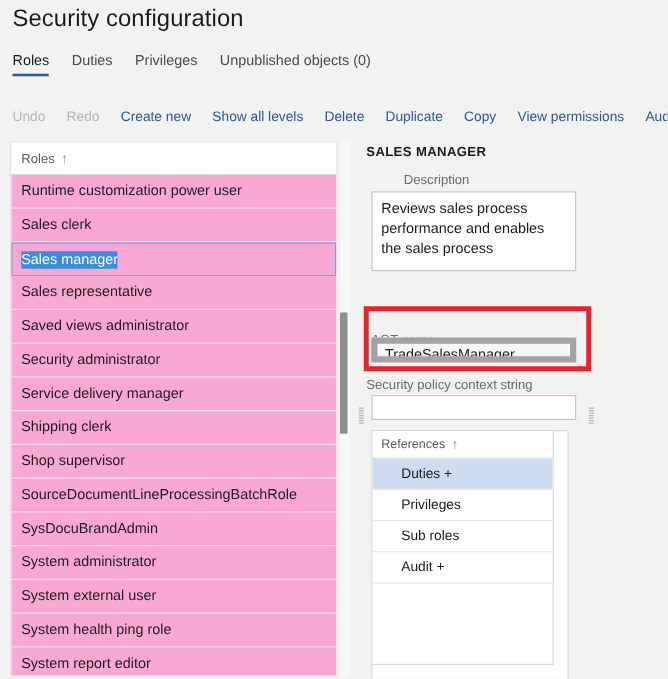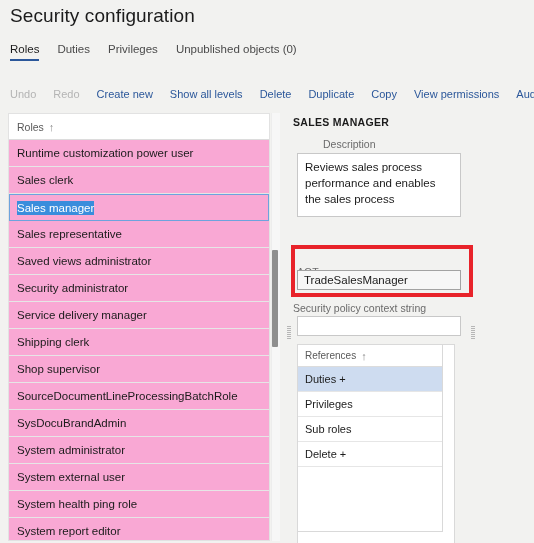--- a/index.html
+++ b/index.html
@@ -212,21 +212,21 @@
     top: 143px;
     margin-top: 10px;
   }
   .aot-box {
     position: absolute;
     left: 9px;
     top: 157px;
     width: 164px;
     height: 20px;
     background: #f7f7f7;
-    border: 1px solid #a3a3a3;
+    border: 5px solid #a3a3a3;
     box-sizing: border-box;
     padding: 3px 6px;
     font-size: 11.5px;
     color: #1b1b1b;
     overflow: hidden;
   }
 
   .lbl-policy {
     position: absolute;
     left: 5px;
@@ -268,21 +268,21 @@
     color: #595959;
     font-size: 10px;
     background: #ffffff;
   }
   .ref-row {
     height: 25px;
     box-sizing: border-box;
     border-bottom: 1px solid #e6e6e6;
     display: flex;
     align-items: center;
-    padding-left: 7px;
+    padding-left: 23px;
     font-size: 11px;
     color: #1b1b1b;
     background: #ffffff;
     cursor: pointer;
     white-space: nowrap;
     text-align: right;
   }
   .ref-row.selected {
     background: #cedcf0;
   }
@@ -430,21 +430,21 @@
     <div class="ref-row selected">
       <span>Duties +</span>
     </div>
     <div class="ref-row">
       <span>Privileges</span>
     </div>
     <div class="ref-row">
       <span>Sub roles</span>
     </div>
     <div class="ref-row">
-      <span>Delete +</span>
+      <span>Audit +</span>
     </div>
   </div>
 </div>
 
 <div class="splitter split-left">
   <i></i>
     <i></i>
     <i></i>
     <i></i>
     <i></i>

